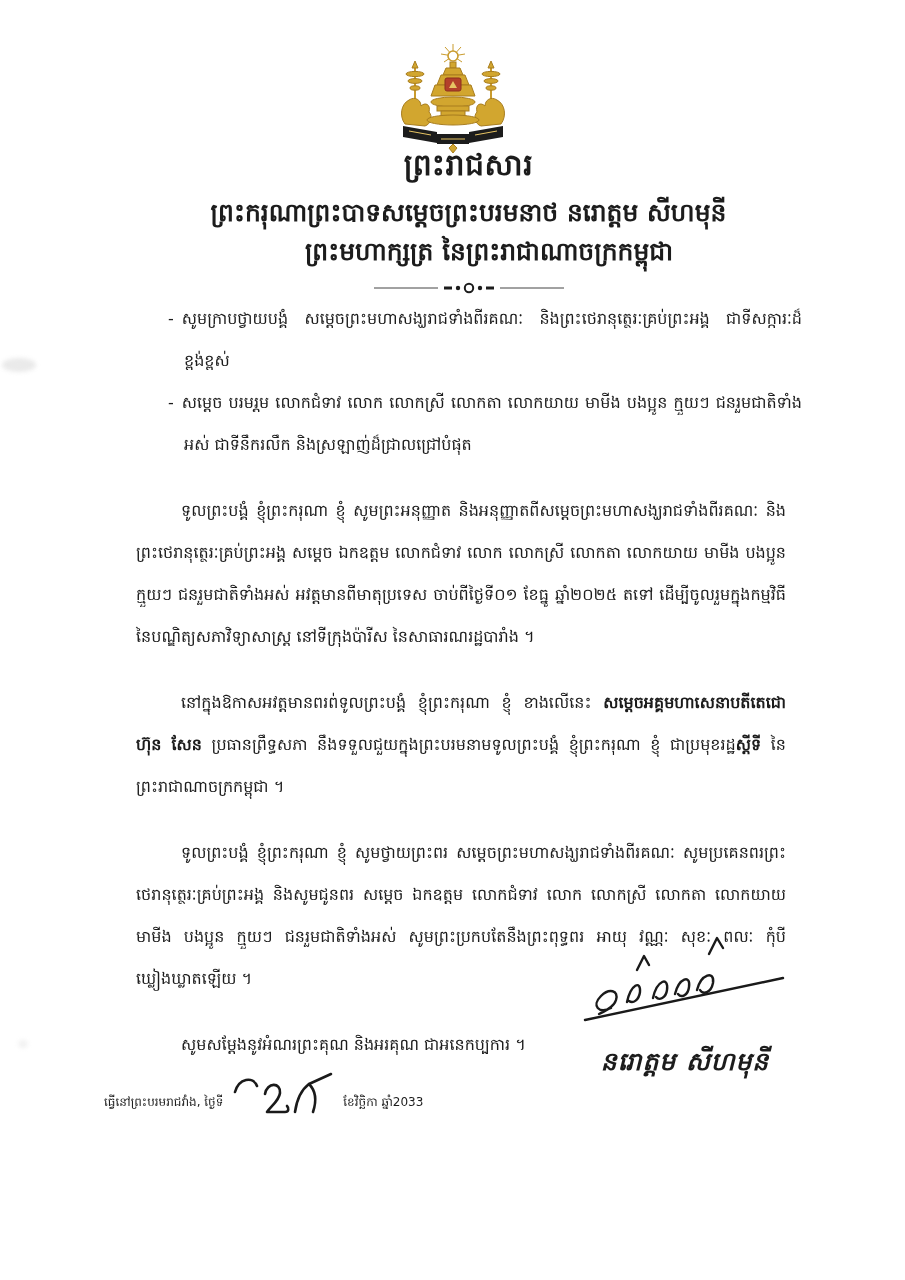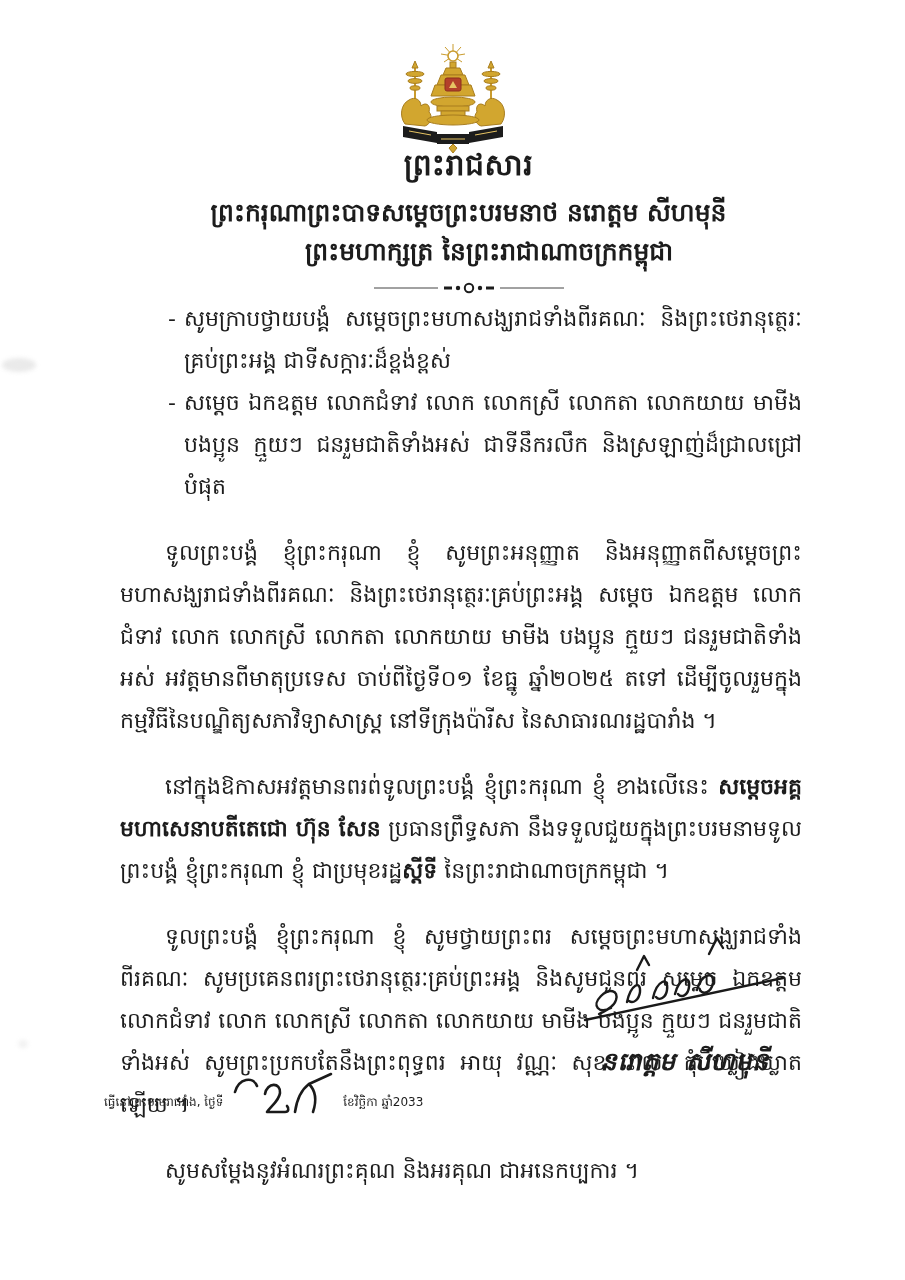--- a/index.html
+++ b/index.html
@@ -15,25 +15,25 @@
   
   .emblem{position:absolute;top:42px;left:50%;transform:translateX(-50%);}
   .header{position:absolute;top:146px;left:16px;width:100%;text-align:center;}
   .doc-title{font-size:30px;font-weight:700;line-height:38px;letter-spacing:.5px;}
   .king-line{font-size:25px;font-weight:700;line-height:40px;margin-top:9px;}
   .kingdom-line{font-size:25px;font-weight:700;line-height:38px;padding-left:41px;}
   .divider{margin:10px auto 0 auto;width:190px;display:block;}
   
   .body-block{
     position:absolute;top:298px;left:120px;width:682px;
-    font-size:22px;line-height:42px;text-align:justify;
+    font-size:16px;line-height:42px;text-align:justify;
   }
   .salutation{margin-left:48px;padding-left:16px;text-indent:-16px;}
   .salutation .dash{margin-right:8px;}
-  .para{margin:0;margin-top:24px;text-indent:45px;}
+  .para{margin:16px;margin-top:24px;text-indent:45px;}
   .b{font-weight:700;}
   
   .signature-area{position:absolute;top:918px;left:560px;width:250px;text-align:center;font-style:italic;}
   .signature-name{font-size:25px;font-weight:700;letter-spacing:1px;margin-top:14px;white-space:nowrap;}
   
   .dateline{
     position:absolute;top:1076px;left:104px;
     font-size:12px;display:flex;align-items:center;gap:8px;white-space:nowrap;
   }
   .day-hand{position:relative;top:-6px;}
@@ -124,21 +124,21 @@
     </svg>
   </div>
 
   <div class="body-block">
 
     <div class="salutation">
       <span class="dash">-</span><span>សូមក្រាបថ្វាយបង្គំ សម្ដេចព្រះមហាសង្ឃរាជទាំងពីរគណៈ និងព្រះថេរានុត្ថេរៈគ្រប់ព្រះអង្គ ជាទីសក្ការៈដ៏ខ្ពង់ខ្ពស់</span>
     </div>
 
     <div class="salutation">
-      <span class="dash">-</span><span>សម្ដេច ឯកឧត្តម លោកជំទាវ លោក លោកស្រី លោកតា លោកយាយ មាមីង បងប្អូន ក្មួយៗ ជនរួមជាតិទាំងអស់ ជាទីនឹករលឹក និងស្រឡាញ់ដ៏ជ្រាលជ្រៅបំផុត</span>
+      <span class="dash">-</span><span>សម្ដេច បរមរ្តម លោកជំទាវ លោក លោកស្រី លោកតា លោកយាយ មាមីង បងប្អូន ក្មួយៗ ជនរួមជាតិទាំងអស់ ជាទីនឹករលឹក និងស្រឡាញ់ដ៏ជ្រាលជ្រៅបំផុត</span>
     </div>
 
     <p class="para">
       <span>ទូលព្រះបង្គំ ខ្ញុំព្រះករុណា ខ្ញុំ សូមព្រះអនុញ្ញាត និងអនុញ្ញាតពីសម្ដេចព្រះមហាសង្ឃរាជទាំងពីរគណៈ និងព្រះថេរានុត្ថេរៈគ្រប់ព្រះអង្គ សម្ដេច ឯកឧត្តម លោកជំទាវ លោក លោកស្រី លោកតា លោកយាយ មាមីង បងប្អូន ក្មួយៗ ជនរួមជាតិទាំងអស់ អវត្តមានពីមាតុប្រទេស ចាប់ពីថ្ងៃទី០១ ខែធ្នូ ឆ្នាំ២០២៥ តទៅ ដើម្បីចូលរួមក្នុងកម្មវិធីនៃបណ្ឌិត្យសភាវិទ្យាសាស្ត្រ នៅទីក្រុងប៉ារីស នៃសាធារណរដ្ឋបារាំង ។</span>
     </p>
 
     <p class="para">
       <span>នៅក្នុងឱកាសអវត្តមានពរព់ទូលព្រះបង្គំ ខ្ញុំព្រះករុណា ខ្ញុំ ខាងលើនេះ </span><span class="b">សម្ដេចអគ្គមហាសេនាបតីតេជោ ហ៊ុន សែន</span><span> ប្រធានព្រឹទ្ធសភា នឹងទទួលជួយក្នុងព្រះបរមនាមទូលព្រះបង្គំ ខ្ញុំព្រះករុណា ខ្ញុំ ជាប្រមុខរដ្ឋ</span><span class="b">ស្ដីទី</span><span> នៃព្រះរាជាណាចក្រកម្ពុជា ។</span>
     </p>
 

